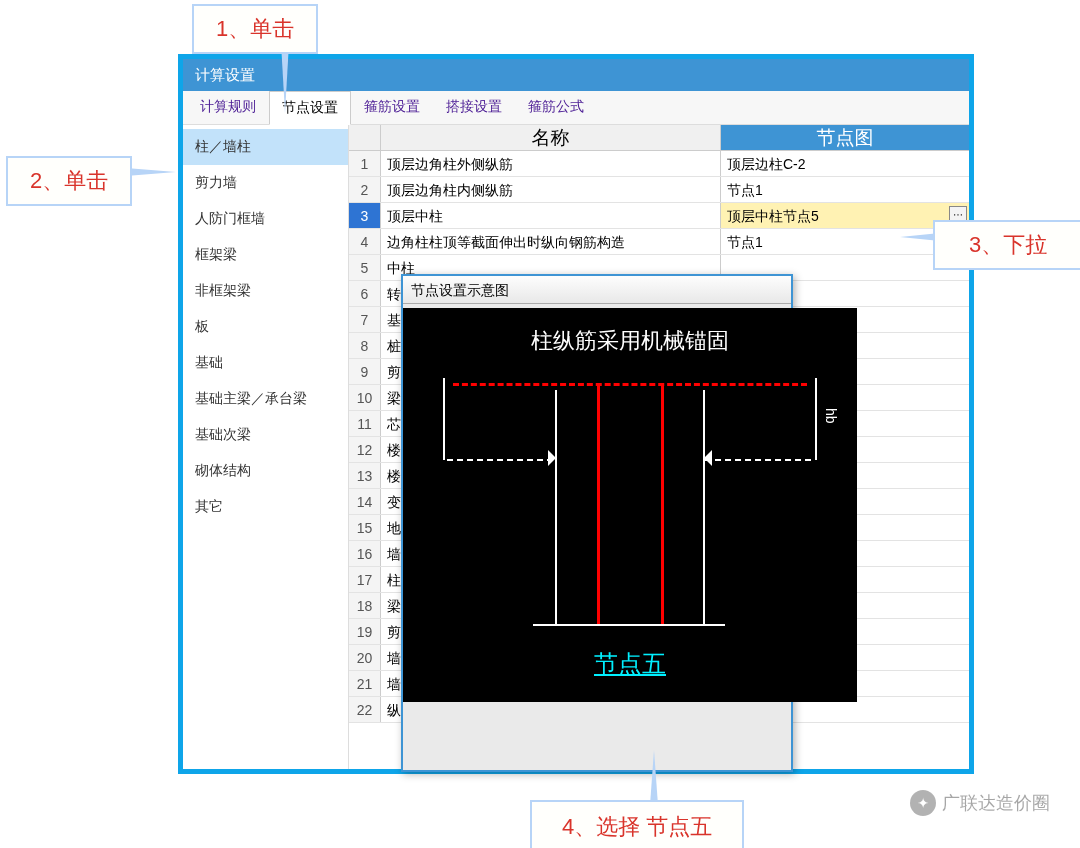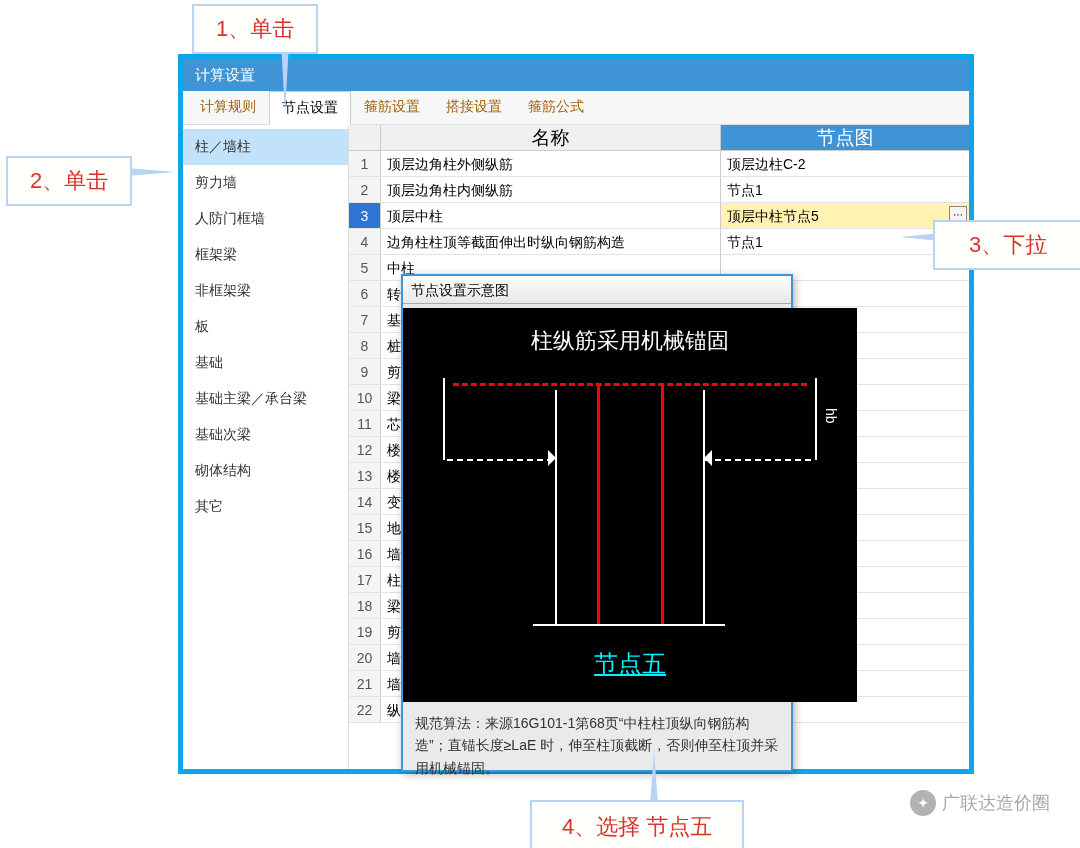--- a/index.html
+++ b/index.html
@@ -14,21 +14,21 @@
 .tail { position: absolute; width: 0; height: 0; z-index: 99; }
 .tail1 { top: 43px; left: 281px; border-left: 4px solid transparent; border-right: 4px solid transparent; border-top: 70px solid #b7d4f7; }
 .tail2 { top: 168px; left: 126px; border-top: 4px solid transparent; border-bottom: 4px solid transparent; border-left: 50px solid #b7d4f7; }
 .tail3 { top: 233px; left: 900px; border-top: 4px solid transparent; border-bottom: 4px solid transparent; border-right: 40px solid #b7d4f7; }
 .tail4 { top: 750px; left: 650px; border-left: 4px solid transparent; border-right: 4px solid transparent; border-bottom: 55px solid #b7d4f7; }
 
 .app { position: absolute; top: 54px; left: 178px; width: 796px; height: 720px; border: 5px solid #0ea5e9; background: #fff; }
 .titlebar { background: #3e94d4; color: #fff; height: 32px; line-height: 32px; padding: 0 12px; font-size: 15px; }
 
 .tabs { height: 34px; background: #f7f7f7; border-bottom: 1px solid #ddd; display: flex; align-items: flex-end; padding: 0 4px; }
-.tab { padding: 7px 12px; font-size: 14px; color: #a16207; cursor: pointer; border: 1px solid transparent; }
+.tab { padding: 7px 12px; font-size: 14px; color: #4c1d95; cursor: pointer; border: 1px solid transparent; }
 .tab.active { background: #fff; border: 1px solid #ccc; border-bottom: 1px solid #fff; position: relative; top: 1px; color: #000; }
 
 .workarea { display: flex; height: calc(100% - 66px); }
 .sidebar { width: 166px; border-right: 1px solid #ddd; padding-top: 4px; }
 .side-item { padding: 9px 12px; font-size: 14px; color: #333; cursor: pointer; }
 .side-item.active { background: #c2e2fa; }
 
 .tablewrap { flex: 1; overflow: hidden; }
 .thead { display: flex; height: 26px; background: #f0f0f0; border-bottom: 1px solid #ccc; font-size: 19px; }
 .th-idx { width: 32px; border-right: 1px solid #ccc; }
@@ -245,19 +245,18 @@
     <div class="dia-v dia-vr1"></div>
     <div class="dia-v dia-vr2"></div>
     <div class="dia-red-v dia-red-v1"></div>
     <div class="dia-red-v dia-red-v2"></div>
     <div class="arrow-lnotch"></div>
     <div class="arrow-rnotch"></div>
     <div class="dia-foot"></div>
     <div class="dia-hb1">hb</div>
     <div class="dia-node5">节点五</div>
   </div>
-  <div class="desc">规范算法：来源16G101-1第68页“中柱柱顶纵向钢筋构造”；直锚长度≥LaE 时，伸至柱顶截断，否则伸至柱顶并采用机械锚固。</div>
 </div>
 
 <div class="watermark">
   <span class="wm-icon">✦</span>
   <span>广联达造价圈</span>
 </div>
 
 </body></html>

